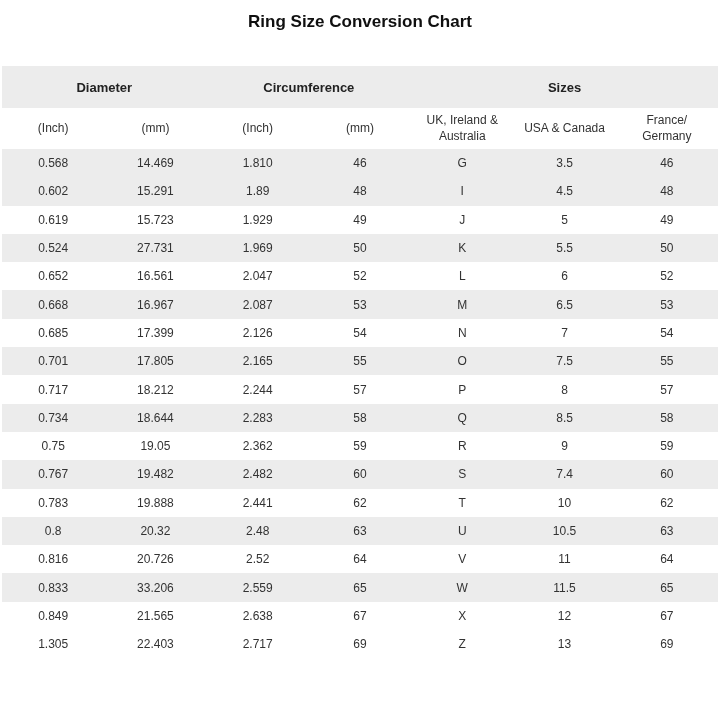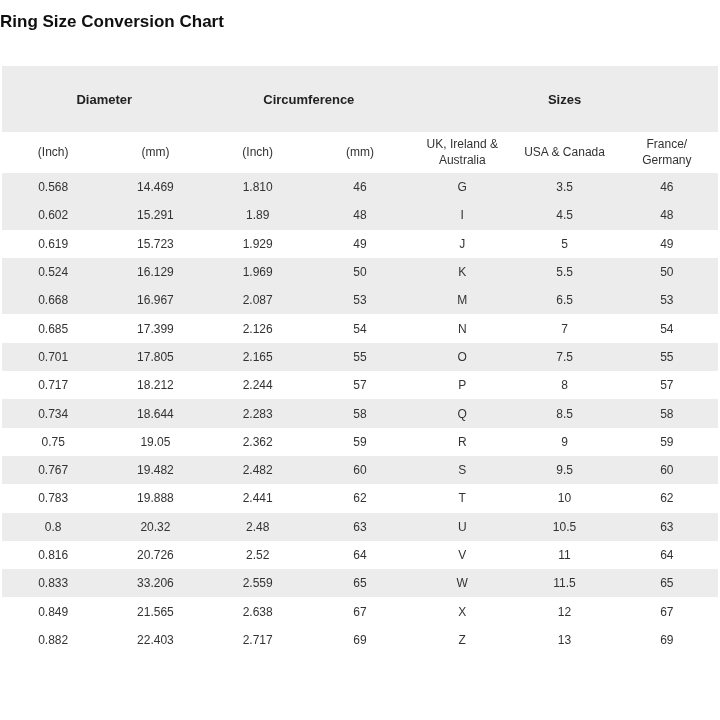--- a/index.html
+++ b/index.html
@@ -7,41 +7,42 @@
     width: 720px;
     height: 720px;
     background: #ffffff;
     font-family: "Liberation Sans", sans-serif;
     color: #333333;
     overflow: hidden;
   }
   .page-title {
     margin: 0;
     padding-top: 12px;
+    text-align: center;
     font-size: 17px;
     line-height: 20px;
     font-weight: 700;
     color: #0f0f0f;
   }
   table.conversion-table {
     width: 716px;
     margin: 34px 2px 0 2px;
     border-collapse: collapse;
     border-spacing: 0;
     table-layout: fixed;
   }
   .group-th {
     height: 34px;
     background: var(--stripe, #ececec);
     font-size: 13px;
     font-weight: 700;
     color: #222222;
     text-align: center;
     vertical-align: middle;
-    padding: 16px;
+    padding: 4px;
   }
   .col-th {
     height: 37px;
     background: #ffffff;
     font-size: 12px;
     font-weight: 400;
     color: #333333;
     text-align: center;
     vertical-align: middle;
     padding: 2px 6px;
@@ -103,26 +104,35 @@
         <td>0.619</td>
         <td>15.723</td>
         <td>1.929</td>
         <td>49</td>
         <td>J</td>
         <td>5</td>
         <td>49</td>
       </tr>
       <tr class="stripe">
         <td>0.524</td>
-        <td>16.129</td>
+        <td>27.731</td>
         <td>1.969</td>
         <td>50</td>
         <td>K</td>
         <td>5.5</td>
         <td>50</td>
+      </tr>
+      <tr>
+        <td>0.652</td>
+        <td>16.561</td>
+        <td>2.047</td>
+        <td>52</td>
+        <td>L</td>
+        <td>6</td>
+        <td>52</td>
       </tr>
       <tr class="stripe">
         <td>0.668</td>
         <td>16.967</td>
         <td>2.087</td>
         <td>53</td>
         <td>M</td>
         <td>6.5</td>
         <td>53</td>
       </tr>
@@ -170,21 +180,21 @@
         <td>R</td>
         <td>9</td>
         <td>59</td>
       </tr>
       <tr class="stripe">
         <td>0.767</td>
         <td>19.482</td>
         <td>2.482</td>
         <td>60</td>
         <td>S</td>
-        <td>9.5</td>
+        <td>7.4</td>
         <td>60</td>
       </tr>
       <tr>
         <td>0.783</td>
         <td>19.888</td>
         <td>2.441</td>
         <td>62</td>
         <td>T</td>
         <td>10</td>
         <td>62</td>
@@ -219,21 +229,21 @@
       <tr>
         <td>0.849</td>
         <td>21.565</td>
         <td>2.638</td>
         <td>67</td>
         <td>X</td>
         <td>12</td>
         <td>67</td>
       </tr>
       <tr>
-        <td>0.882</td>
+        <td>1.305</td>
         <td>22.403</td>
         <td>2.717</td>
         <td>69</td>
         <td>Z</td>
         <td>13</td>
         <td>69</td>
       </tr>
     </tbody>
 </table>
 

